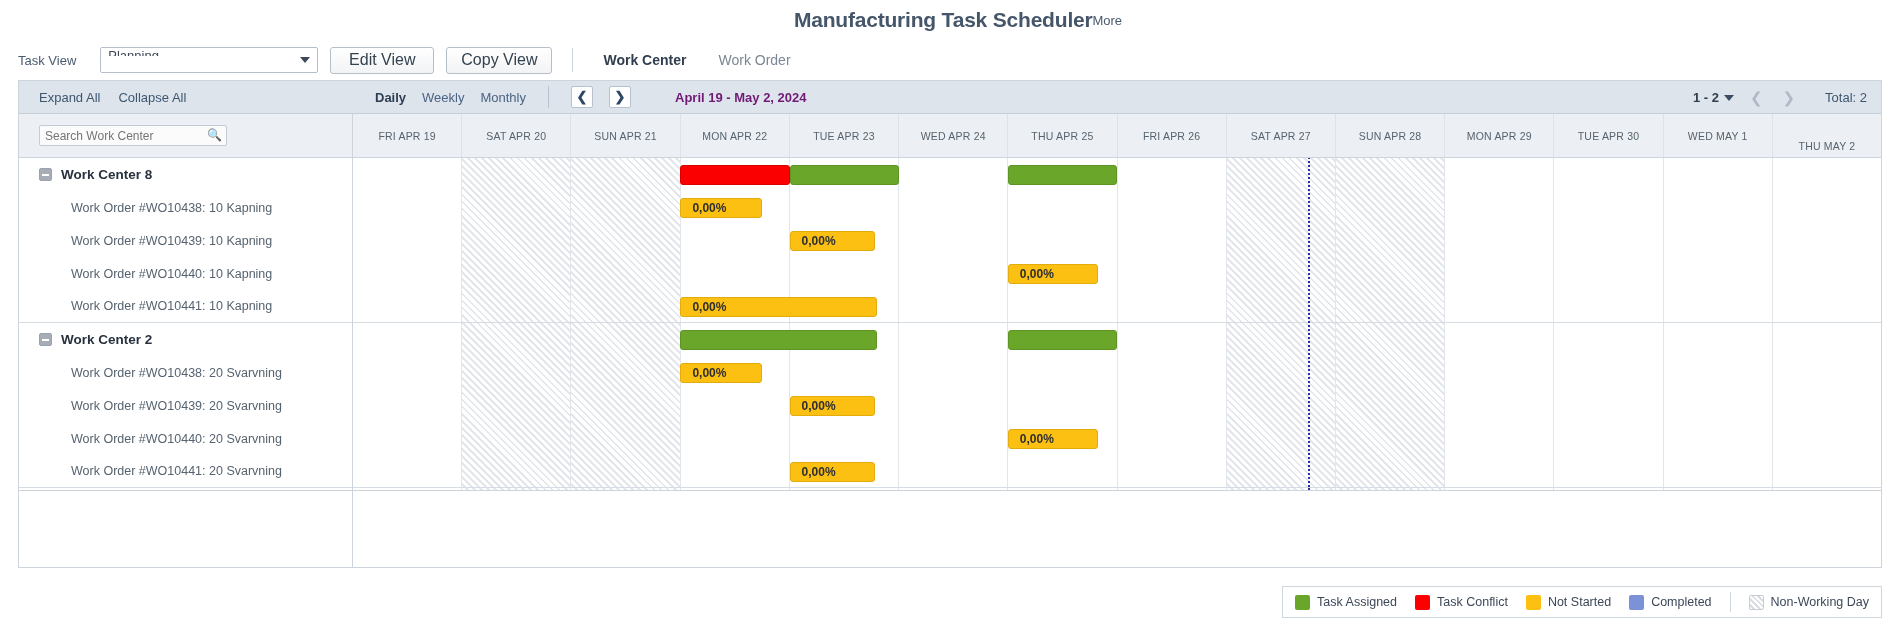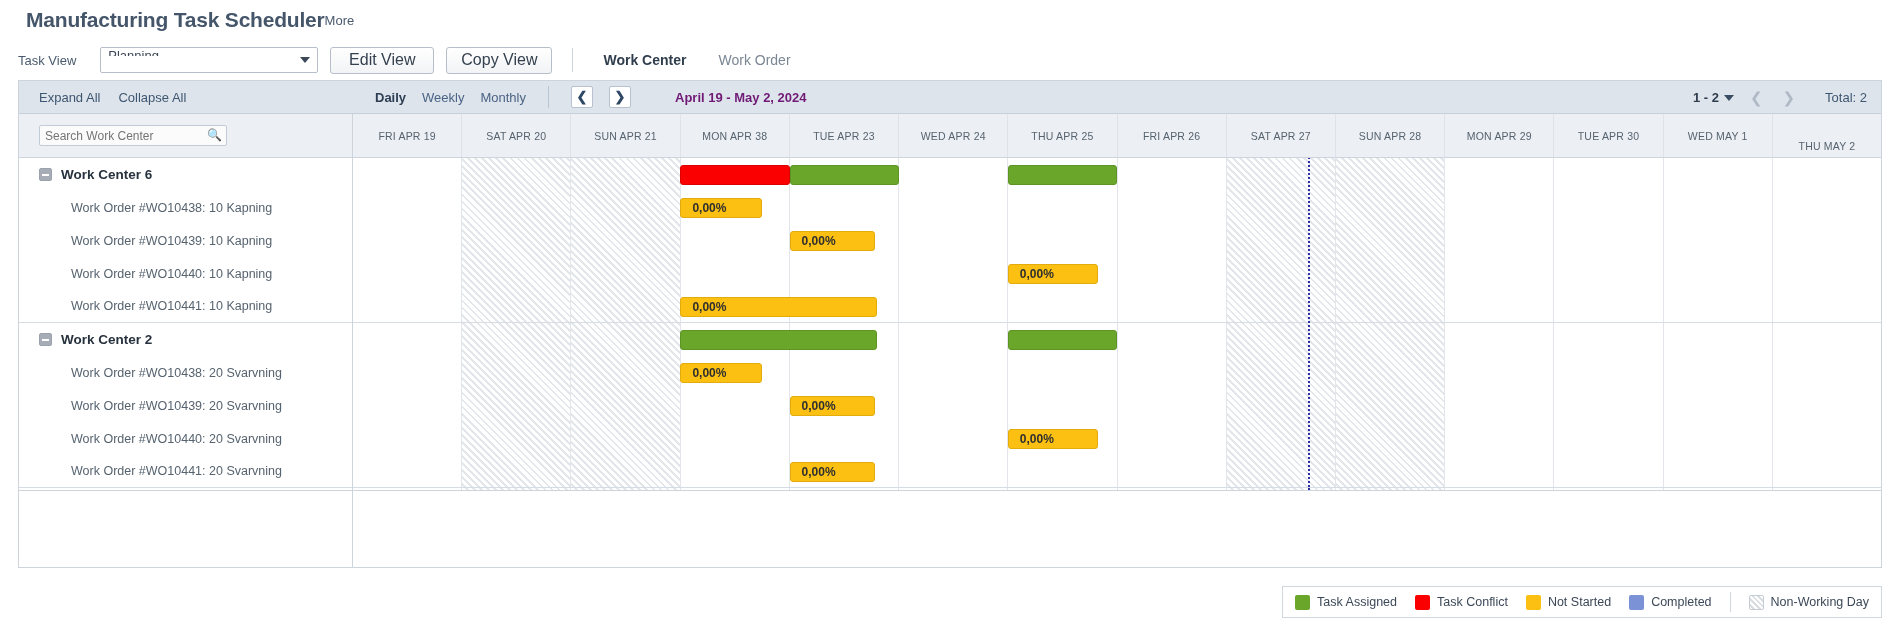--- a/index.html
+++ b/index.html
@@ -11,22 +11,22 @@
     font-size: 13px;
     color: #3c4858;
     overflow: hidden;
   }
 
   
   .page-header {
     height: 40px;
     display: flex;
     align-items: center;
-    justify-content: flex-start;
-    padding: 0 18px 0 26px;
+    justify-content: center;
+    padding: 0 18px 0 34px;
   }
   .page-title {
     font-size: 21px;
     font-weight: bold;
     color: #45566b;
     letter-spacing: -0.2px;
   }
   .more-link {
     font-size: 13px;
     color: #4a5a6e;
@@ -469,39 +469,39 @@
     <div class="search-cell">
       <div class="search-box">
         <input type="text" placeholder="Search Work Center" style="">
         <span class="search-icon">🔍</span>
       </div>
     </div>
     <div class="day-cells" id="day-header">
         <div class="day-cell">FRI APR 19</div>
         <div class="day-cell">SAT APR 20</div>
         <div class="day-cell">SUN APR 21</div>
-        <div class="day-cell">MON APR 38</div>
+        <div class="day-cell">MON APR 22</div>
         <div class="day-cell">TUE APR 23</div>
         <div class="day-cell">WED APR 24</div>
         <div class="day-cell">THU APR 25</div>
         <div class="day-cell">FRI APR 26</div>
         <div class="day-cell">SAT APR 27</div>
         <div class="day-cell">SUN APR 28</div>
         <div class="day-cell">MON APR 29</div>
         <div class="day-cell">TUE APR 30</div>
         <div class="day-cell">WED MAY 1</div>
         <div class="day-cell">THU MAY 2</div>
       </div>
   </div>
 
   <div class="body-wrap">
     <div class="left-pane" id="left-pane">
         <div class="lrow group">
           <span class="grp-toggle"></span>
-          <span>Work Center 6</span>
+          <span>Work Center 8</span>
         </div>
         <div class="lrow task">
           <span>Work Order #WO10438: 10 Kapning</span>
         </div>
         <div class="lrow task">
           <span>Work Order #WO10439: 10 Kapning</span>
         </div>
         <div class="lrow task">
           <span>Work Order #WO10440: 10 Kapning</span>
         </div>

